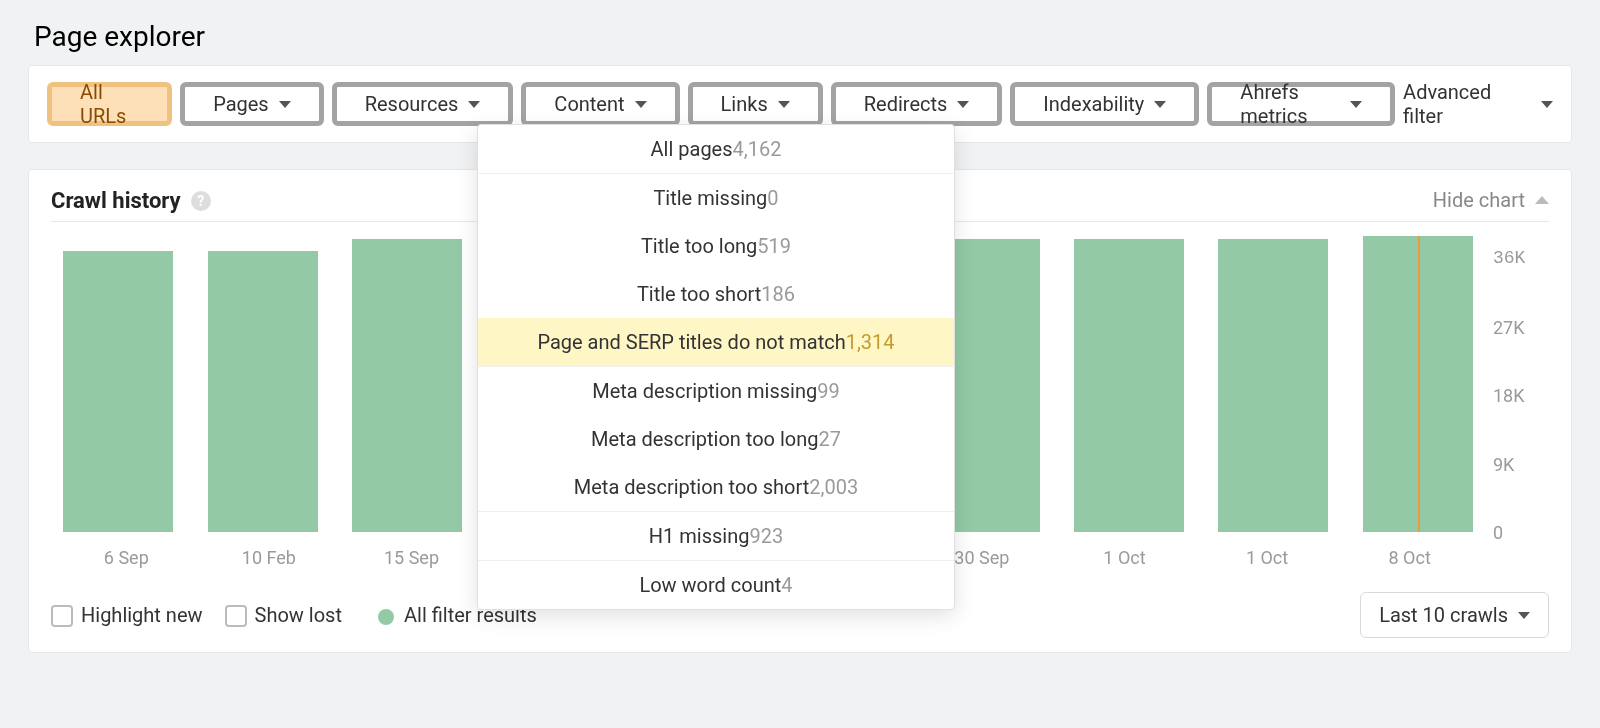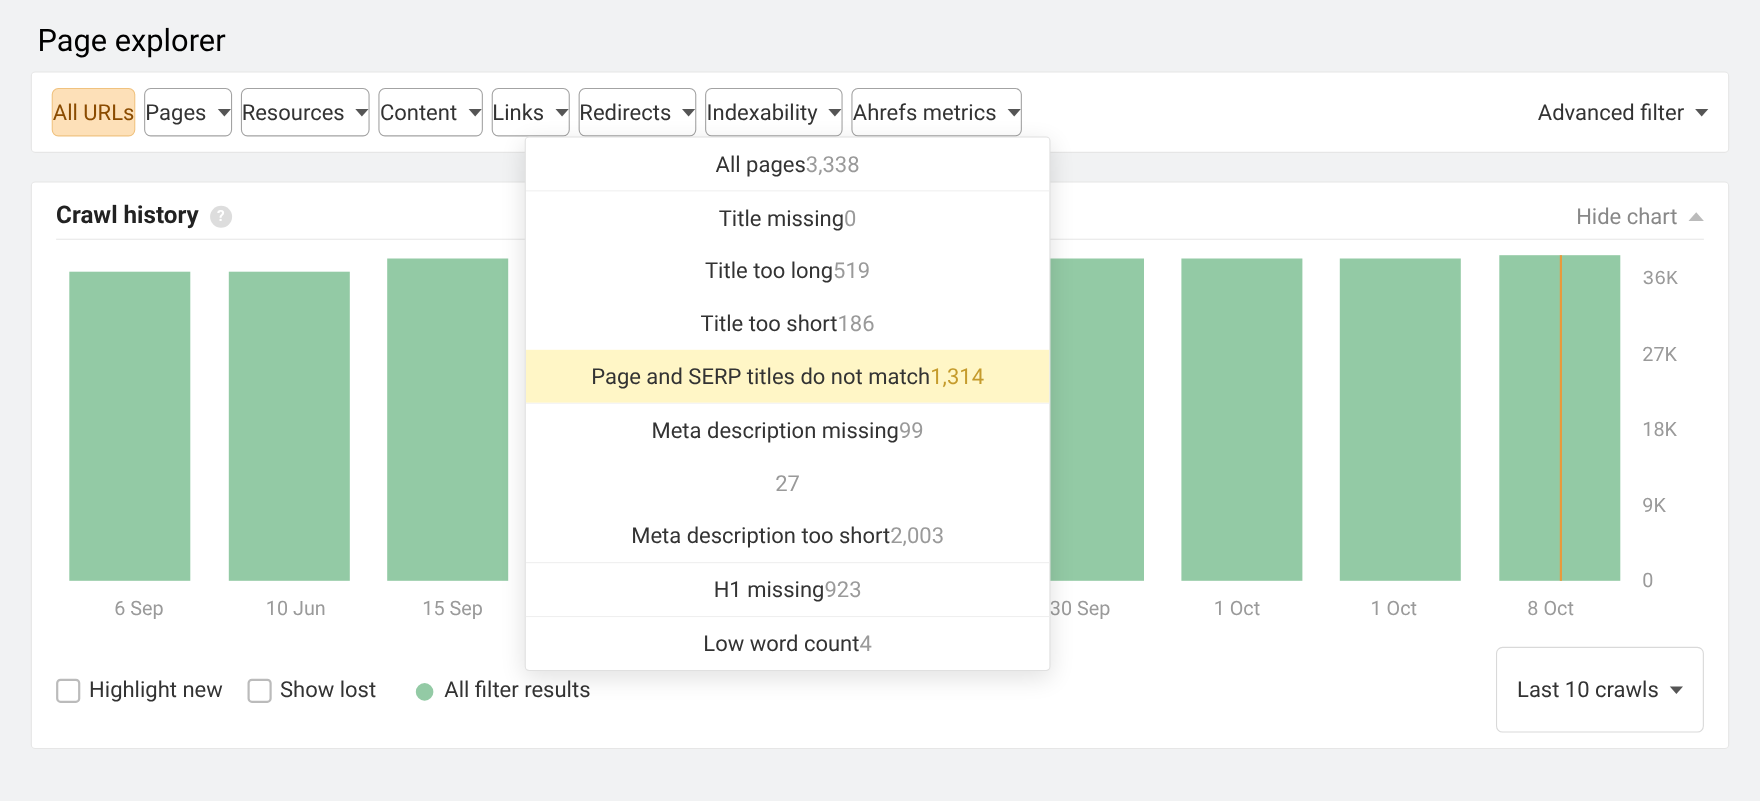--- a/index.html
+++ b/index.html
@@ -31,22 +31,22 @@
     margin-bottom: 26px;
   }
   .filter-group {
     display: flex;
     gap: 0;
   }
   .filter-btn {
     display: inline-flex;
     align-items: center;
     gap: 10px;
-    padding: 10px 0;
-    border: 1px solid #a3a3a3;
+    padding: 10px 28px;
+    border: 5px solid #a3a3a3;
     background: #fff;
     color: #333;
     font-size: 20px;
     border-radius: 6px;
     cursor: pointer;
     margin-right: 8px;
     height: 44px;
   }
   .filter-btn.active {
     background: #fde0b8;
@@ -63,21 +63,21 @@
     display: inline-flex;
     align-items: center;
     gap: 10px;
     color: #333;
     font-size: 20px;
     cursor: pointer;
   }
   .chart-panel { padding: 18px 22px 14px 22px; }
   .chart-header {
     display:flex;
-    align-items:flex-end;
+    align-items:flex-start;
     justify-content:space-between;
     margin-bottom: 8px;
   }
   .chart-title {
     font-size: 22px;
     font-weight: 700;
     color: #222;
     display:flex;
     align-items:center;
     gap:10px;
@@ -181,21 +181,21 @@
     border-radius:50%;
     display:inline-block;
     vertical-align:middle;
     margin-right:10px;
     margin-left:14px;
   }
   .range-btn {
     display:inline-flex;
     align-items:center;
     gap:10px;
-    padding: 26px 18px;
+    padding: 10px 18px;
     border:1px solid #d9d9d9;
     border-radius:6px;
     font-size:20px;
     cursor:pointer;
     background:#fff;
   }
   
   .dropdown {
     position:absolute;
     background:#fff;
@@ -263,21 +263,21 @@
     </div>
   <div class="adv-filter">
     <span>Advanced filter</span>
     <span class="caret"></span>
   </div>
 
   <div class="dropdown" id="content-dropdown" style="top:58px; left:448px;">
       <div class="section">
         <div class="item">
           <span>All pages</span>
-          <span class="count">3,338</span>
+          <span class="count">4,162</span>
         </div>
       </div>
       <div class="section">
         <div class="item">
           <span>Title missing</span>
           <span class="count">0</span>
         </div>
         <div class="item">
           <span>Title too long</span>
           <span class="count">519</span>
@@ -290,20 +290,21 @@
           <span>Page and SERP titles do not match</span>
           <span class="count">1,314</span>
         </div>
       </div>
       <div class="section">
         <div class="item">
           <span>Meta description missing</span>
           <span class="count">99</span>
         </div>
         <div class="item">
+          <span>Meta description too long</span>
           <span class="count">27</span>
         </div>
         <div class="item">
           <span>Meta description too short</span>
           <span class="count">2,003</span>
         </div>
       </div>
       <div class="section">
         <div class="item">
           <span>H1 missing</span>
@@ -363,21 +364,21 @@
             <div class="bar" style="height: 292.6px;"></div>
           </div>
           <div class="bar-col">
             <div class="bar" style="height: 296.4px;">
               <div class="marker"></div>
             </div>
           </div>
         </div>
       <div class="xaxis" id="xaxis">
           <div class="tick">6 Sep</div>
-          <div class="tick">10 Jun</div>
+          <div class="tick">10 Feb</div>
           <div class="tick">15 Sep</div>
           <div class="tick"></div>
           <div class="tick"></div>
           <div class="tick"></div>
           <div class="tick">30 Sep</div>
           <div class="tick">1 Oct</div>
           <div class="tick">1 Oct</div>
           <div class="tick">8 Oct</div>
         </div>
     </div>

